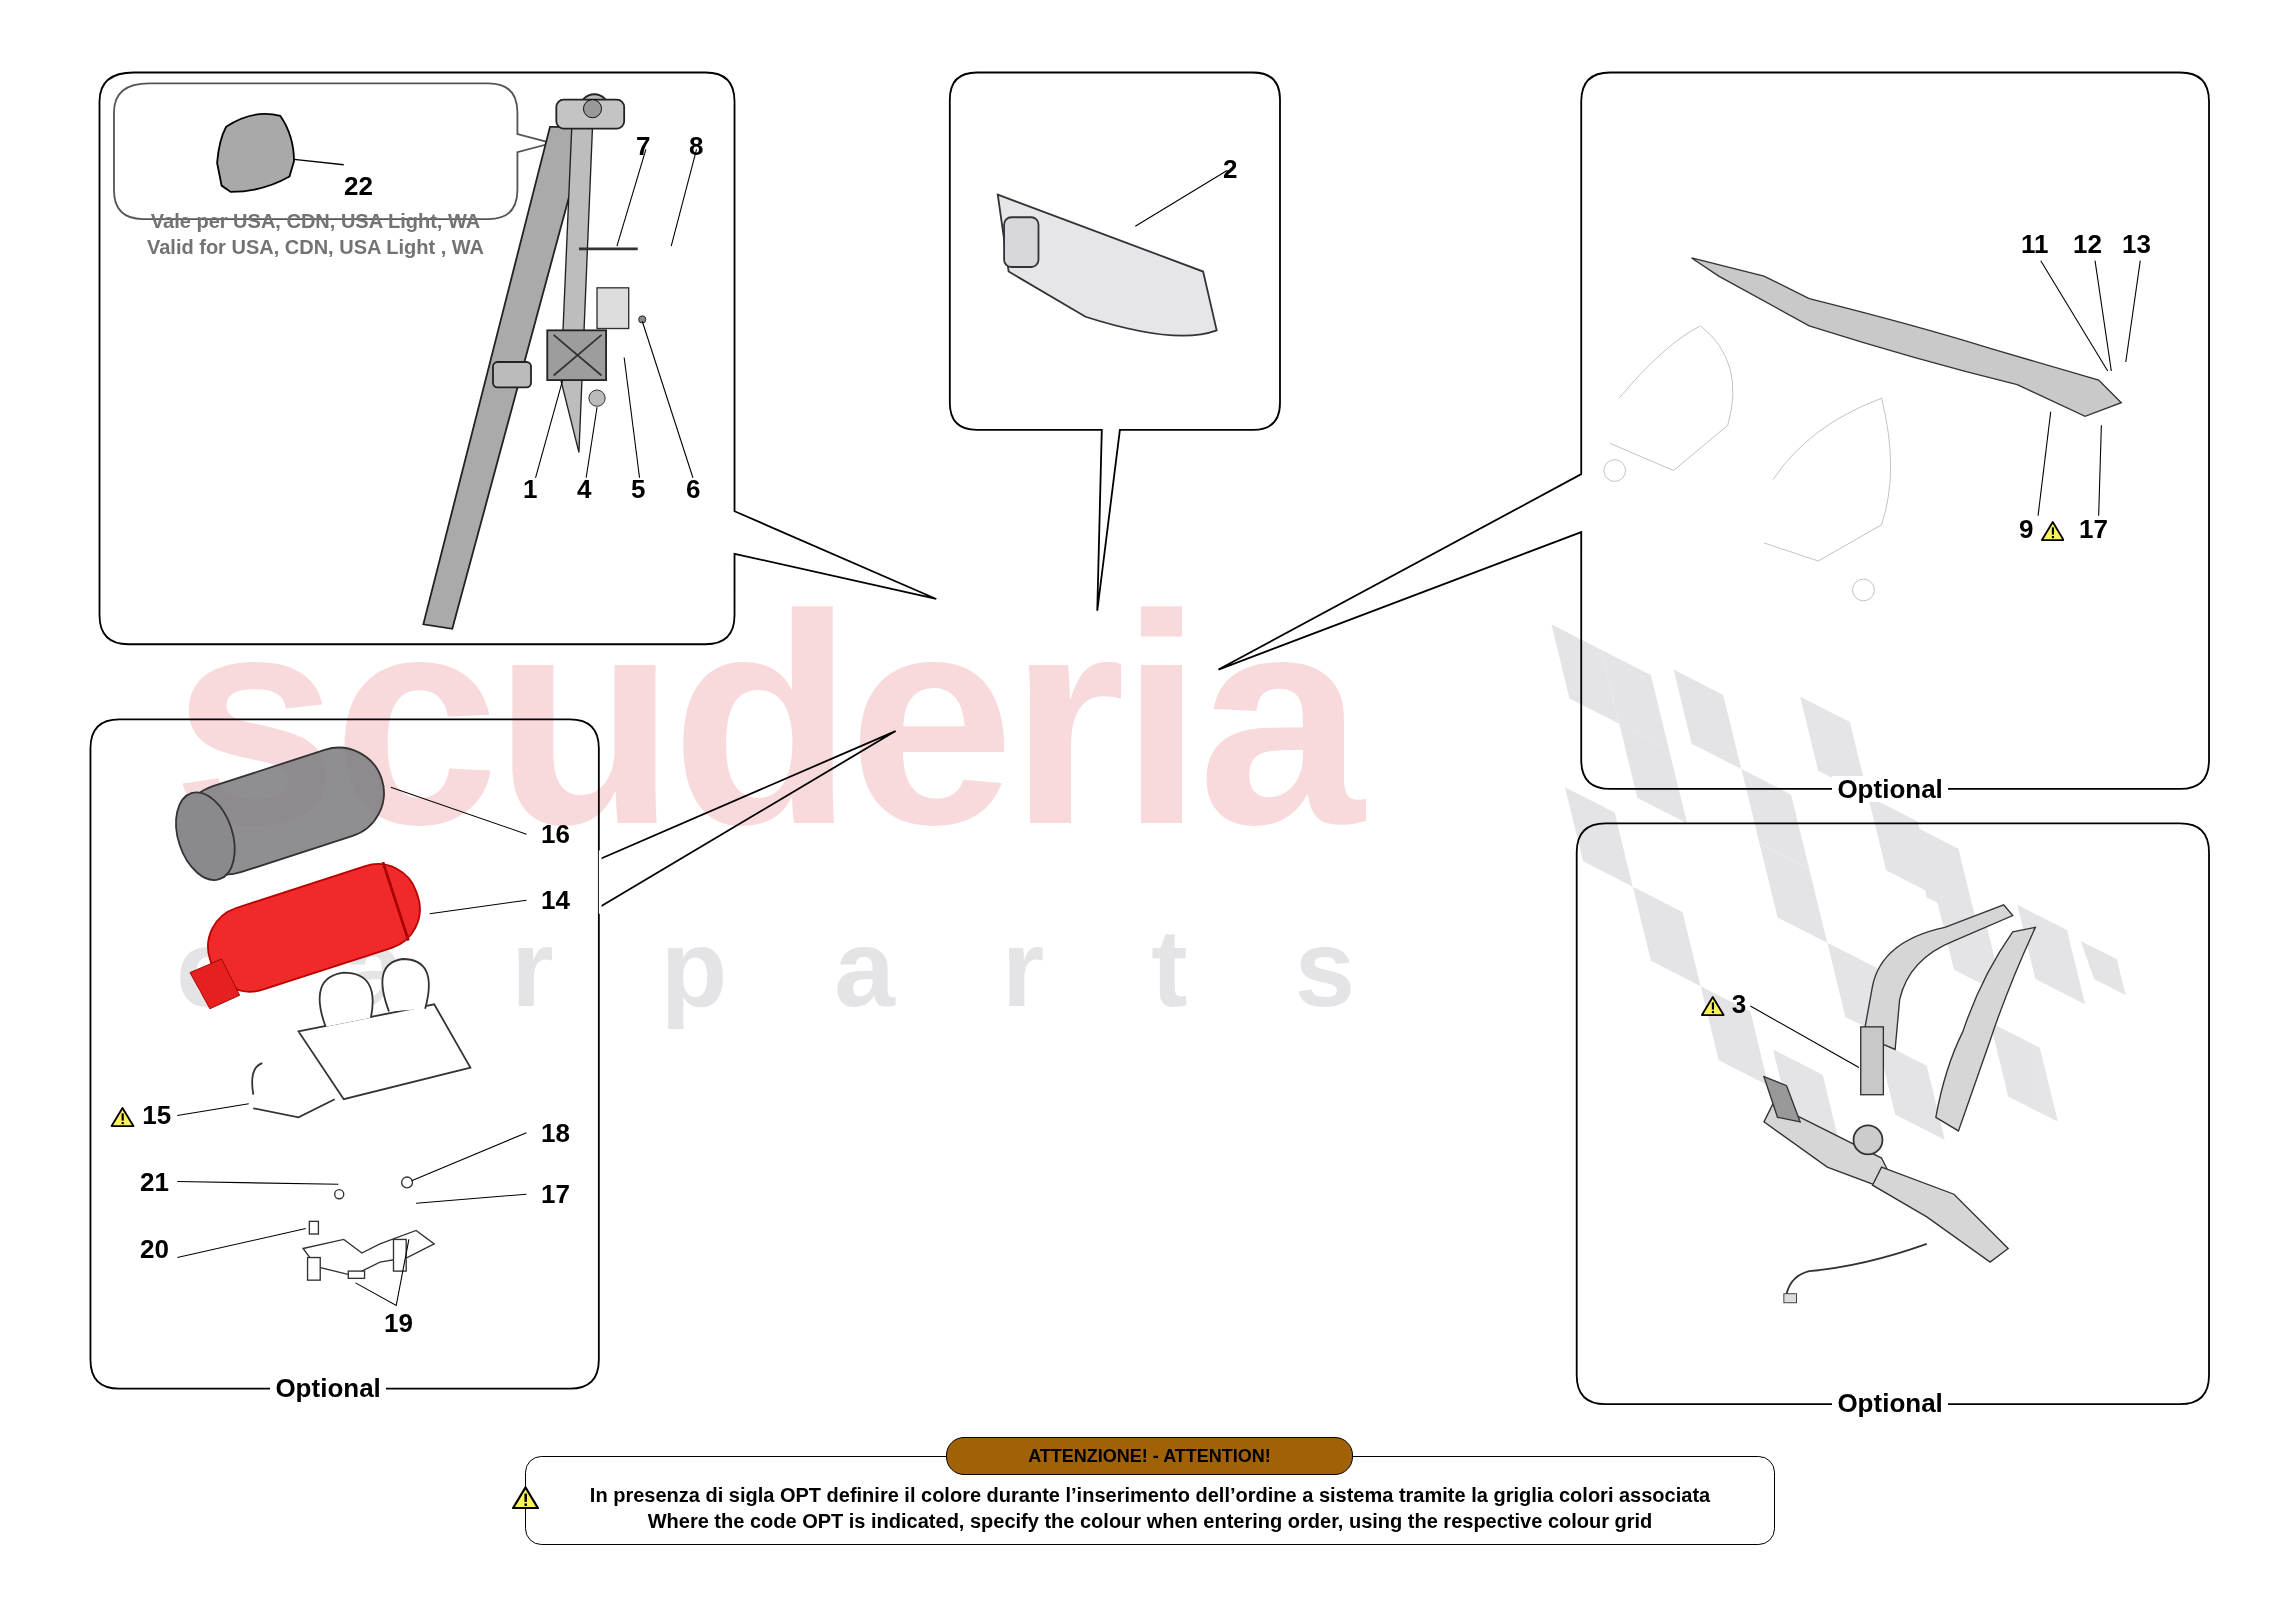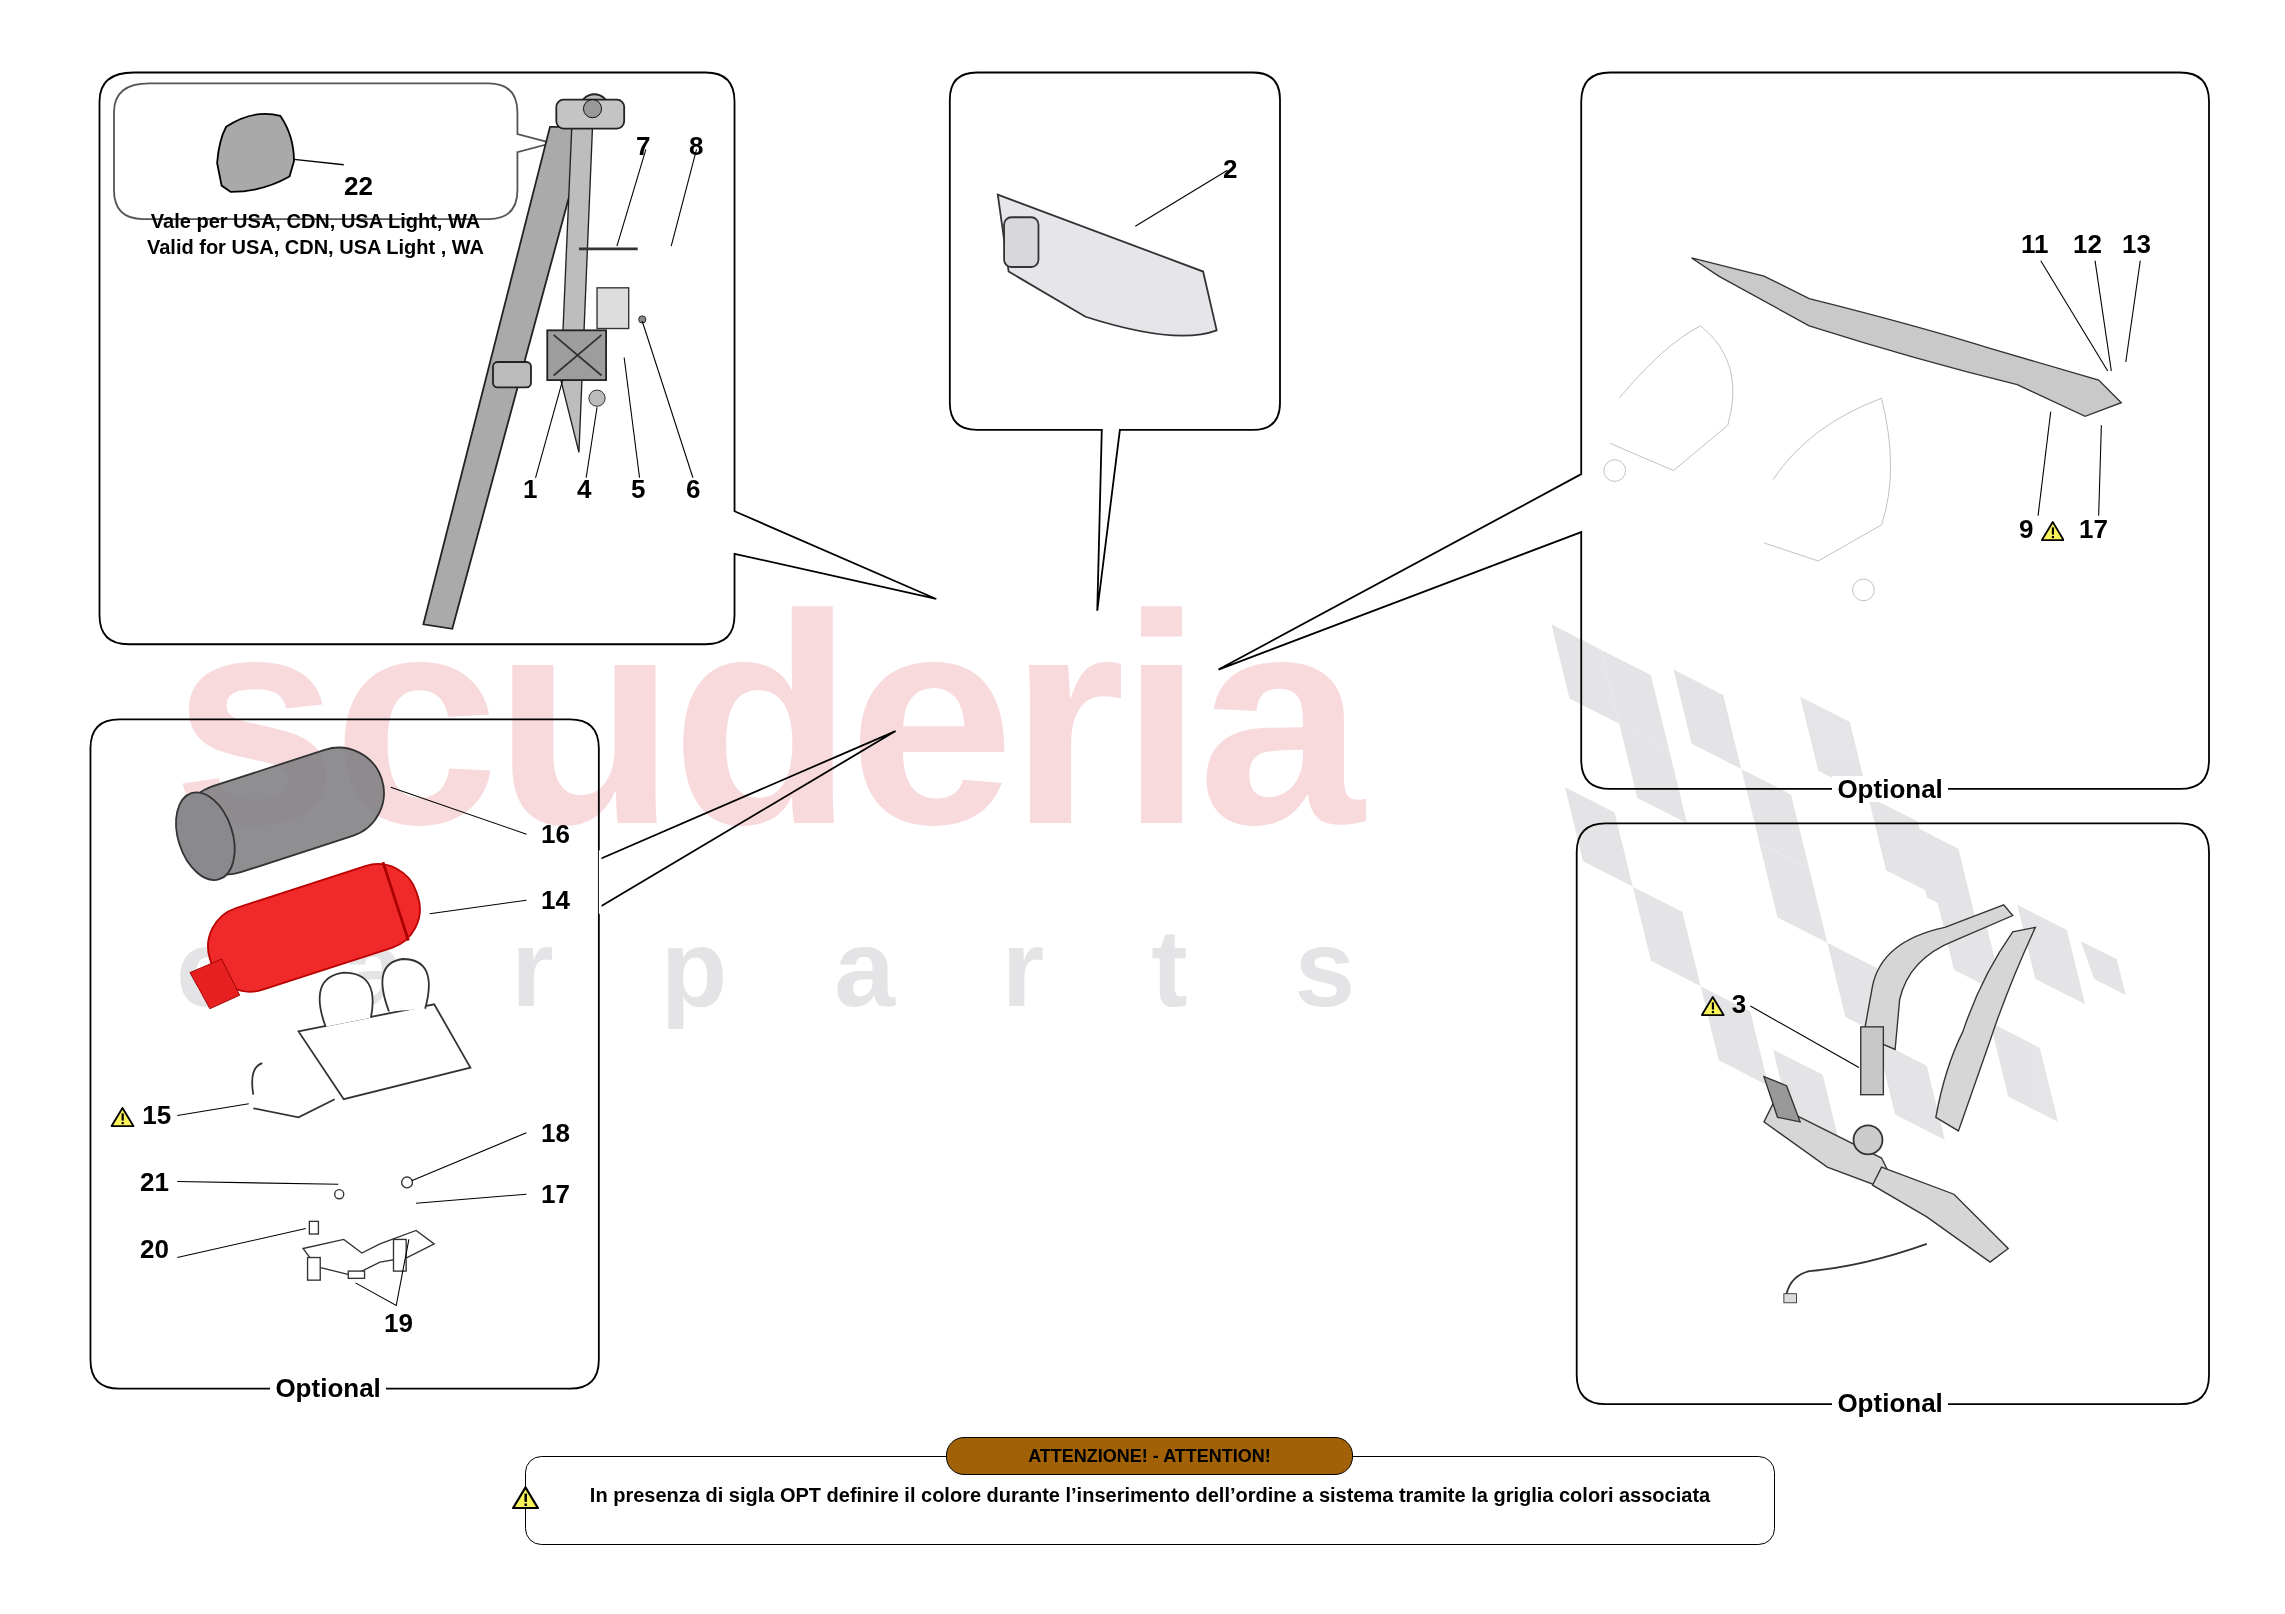--- a/index.html
+++ b/index.html
@@ -1,21 +1,21 @@
 <!DOCTYPE html>
 <html style="font-size:14.5px"><head>
 <meta charset="utf-8">
 <style>
   html,body{margin:0;padding:0;background:#fff;}
   body{width:2285px;height:1615px;position:relative;overflow:hidden;font-family:"Liberation Sans","DejaVu Sans",sans-serif;}
   svg.layer{position:absolute;left:0;top:0;}
   .wm-main{position:absolute;left:172px;top:570px;font-size:299px;font-weight:bold;color:#f7d4d6;letter-spacing:-5.4px;line-height:1;opacity:.85;}
   .wm-sub{position:absolute;left:176px;top:914px;font-size:109px;font-weight:bold;color:#e4e4e6;letter-spacing:107px;line-height:1;}
   .callout{position:absolute;font-weight:bold;font-size:26px;color:#000;line-height:1;}
-  .note{position:absolute;font-weight:bold;font-size:20px;color:#000000;text-align:center;line-height:26px;}
+  .note{position:absolute;font-weight:bold;font-size:20px;color:#737373;text-align:center;line-height:26px;}
   .opt{position:absolute;font-weight:bold;font-size:26px;background:#fff;padding:0 5.4px;line-height:1;}
   .warn-badge{position:absolute;left:946px;top:1437px;width:405px;height:36px;border:1.8px solid #000;border-radius:18px;background:#a16207;display:flex;align-items:center;justify-content:center;font-weight:bold;font-size:18px;}
   .attention-box{position:absolute;left:525px;top:1456px;width:1248px;height:87px;border:1.8px solid #000;border-radius:16.3px;background:#fff;}
   .att-line{position:absolute;left:0;width:100%;text-align:center;font-weight:bold;font-size:20px;}
   .tri{display:inline-block;vertical-align:middle;}
 </style>
 </head>
 <body>
 
 <div class="wm-main">scuderia</div>
@@ -202,15 +202,16 @@
 
 <div class="attention-box">
   <div class="att-line" style="top:27px;text-align:center;">
     <svg class="tri" width="27" height="23.5" viewBox="0 0 26 22" style="position:absolute;left:-14.5px;top:1.8px;">
         <polygon points="13,1 25,21 1,21" fill="#fbf35a" stroke="#000" stroke-width="2" stroke-linejoin="round"></polygon>
         <rect x="12" y="7" width="2.4" height="8" fill="#000"></rect>
         <rect x="12" y="16.5" width="2.4" height="2.4" fill="#000"></rect>
       </svg>
     <span>In presenza di sigla OPT definire il colore durante l’inserimento dell’ordine a sistema tramite la griglia colori associata</span>
   </div>
+  <div class="att-line" style="top:53px;">Where the code OPT is indicated, specify the colour when entering order, using the respective colour grid</div>
 </div>
 <div class="warn-badge">ATTENZIONE! - ATTENTION!</div>
 
 
 </body></html>

